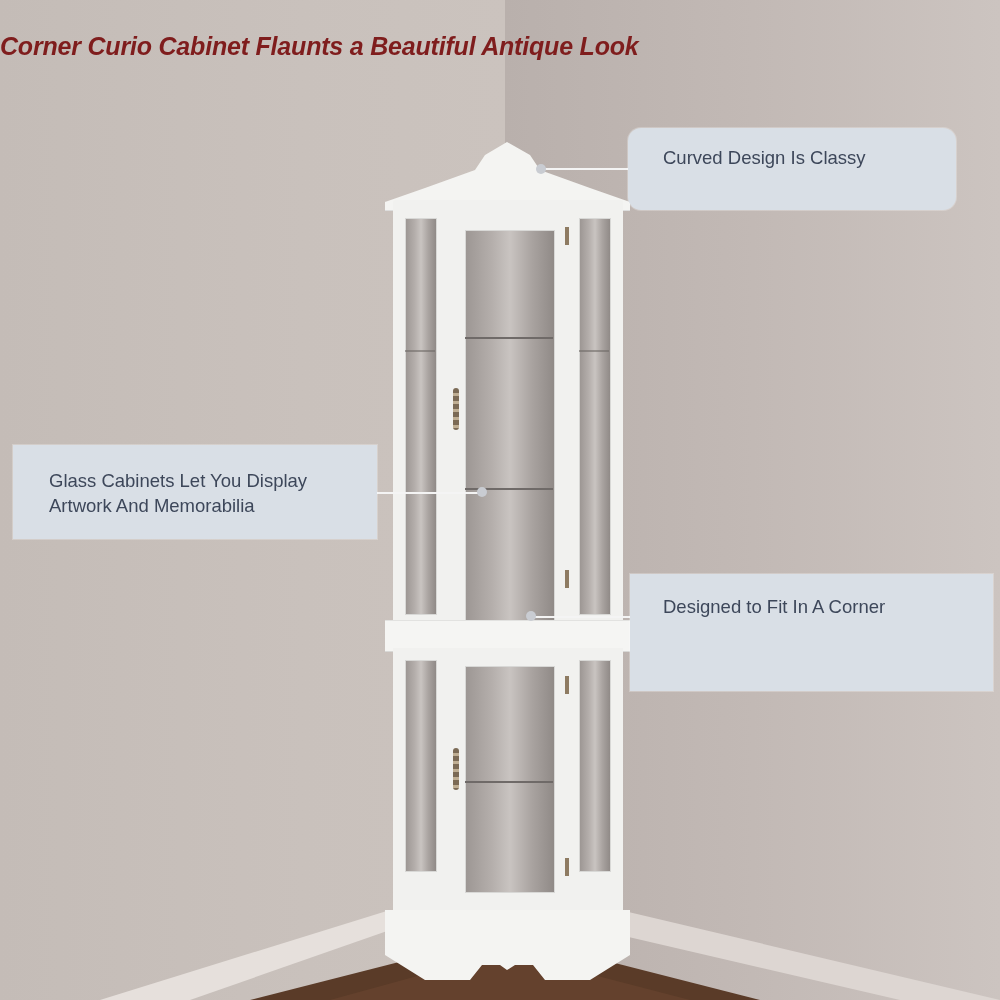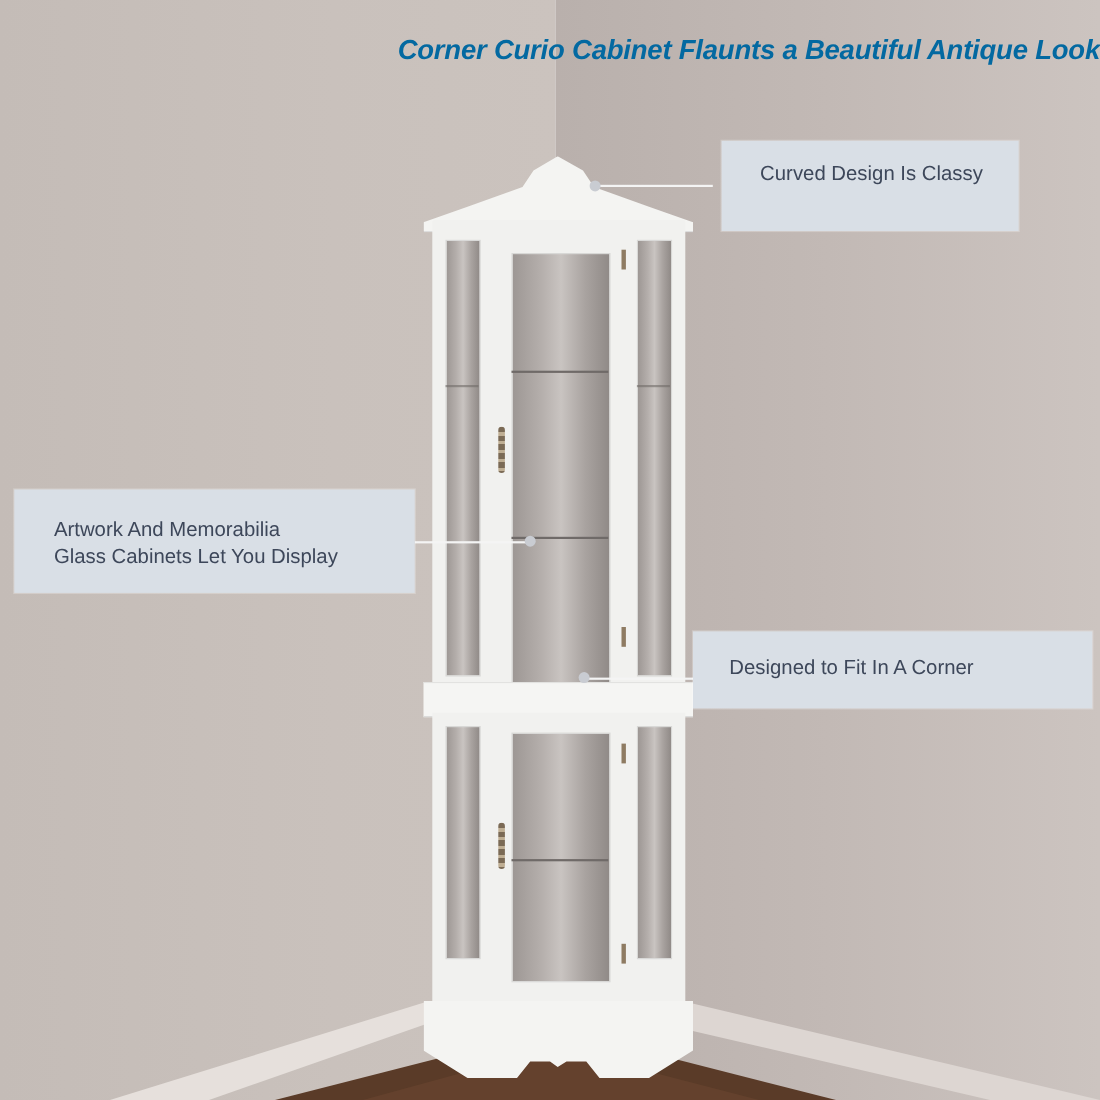--- a/index.html
+++ b/index.html
@@ -19,21 +19,21 @@
   .mid-rail{position:absolute;left:0;top:480px;width:245px;height:30px;background:#f5f5f3;border-top:1px solid #e2e2e0;border-bottom:1px solid #d9d9d7;}
   .lower{position:absolute;left:8px;top:508px;width:230px;height:270px;background:#f1f1ef;}
   .plinth{position:absolute;left:0;top:770px;width:245px;height:70px;background:#f4f4f2;clip-path:polygon(0 0,245px 0,245px 45px,205px 70px,160px 70px,148px 55px,130px 55px,122px 60px,115px 55px,97px 55px,85px 70px,40px 70px,0 45px);}
   .glass{position:absolute;background:linear-gradient(90deg,#9d9794,#b5afac 30%,#c9c4c1 50%,#a9a3a0 75%,#908a87);border:1px solid #d8d8d6;}
   .shelf{position:absolute;height:2px;background:#6f6a68;}
   .handle{position:absolute;width:6px;height:42px;background:repeating-linear-gradient(180deg,#7b6a55 0 5px,#bfae93 5px 8px);border-radius:3px;}
   .hinge{position:absolute;width:4px;height:18px;background:#8e7b62;}
   .knob{position:absolute;width:10px;height:10px;border-radius:50%;background:#c9ccd2;}
 
   
-  .headline{position:absolute;left:0;top:32px;width:1000px;text-align:right;font-style:italic;font-weight:bold;font-size:25px;color:#0369a1;letter-spacing:-0.2px;}
+  .headline{position:absolute;left:0;top:32px;width:1000px;text-align:left;font-style:italic;font-weight:bold;font-size:25px;color:#7f1d1d;letter-spacing:-0.2px;}
   .callout{position:absolute;background:#d9dfe6;color:#3d475a;font-size:18.5px;line-height:25px;box-shadow:0 0 0 1px rgba(255,255,255,.25);}
   .callout .txt{position:absolute;}
   .leader{position:absolute;height:2px;background:#f4f4f4;}
 </style>
 </head>
 <body>
 
 <div class="scene">
   <div class="wall-left"></div>
   <div class="wall-right"></div>
@@ -67,34 +67,34 @@
       <div class="hinge" style="left:172px;top:210px;"></div>
     </div>
     <div class="plinth"></div>
   </div>
 </div>
 
 <div class="headline">Corner Curio Cabinet Flaunts a Beautiful Antique Look</div>
 
 <div class="leader" style="left:540px;top:168px;width:108px;"></div>
 <div class="knob" style="left:536px;top:164px;"></div>
-<div class="callout" style="left:656px;top:128px;width:270px;height:82px;">
+<div class="callout" style="left:628px;top:128px;width:328px;height:82px;border-radius:13px;">
   <div class="txt" style="left:35px;top:17px;">
     <div>Curved Design Is Classy</div>
   </div>
 </div>
 
 <div class="leader" style="left:377px;top:492px;width:108px;"></div>
 <div class="knob" style="left:477px;top:487px;"></div>
 <div class="callout" style="left:13px;top:445px;width:364px;height:94px;">
   <div class="txt" style="left:36px;top:23px;">
+    <div>Glass Cabinets Let You Display</div>
     <div>Artwork And Memorabilia</div>
-    <div>Glass Cabinets Let You Display</div>
   </div>
 </div>
 
 <div class="leader" style="left:533px;top:616px;width:98px;"></div>
 <div class="knob" style="left:526px;top:611px;"></div>
-<div class="callout" style="left:630px;top:574px;width:363px;height:70px;">
+<div class="callout" style="left:630px;top:574px;width:363px;height:117px;">
   <div class="txt" style="left:33px;top:20px;">
     <div>Designed to Fit In A Corner</div>
   </div>
 </div>
 
 </body></html>

